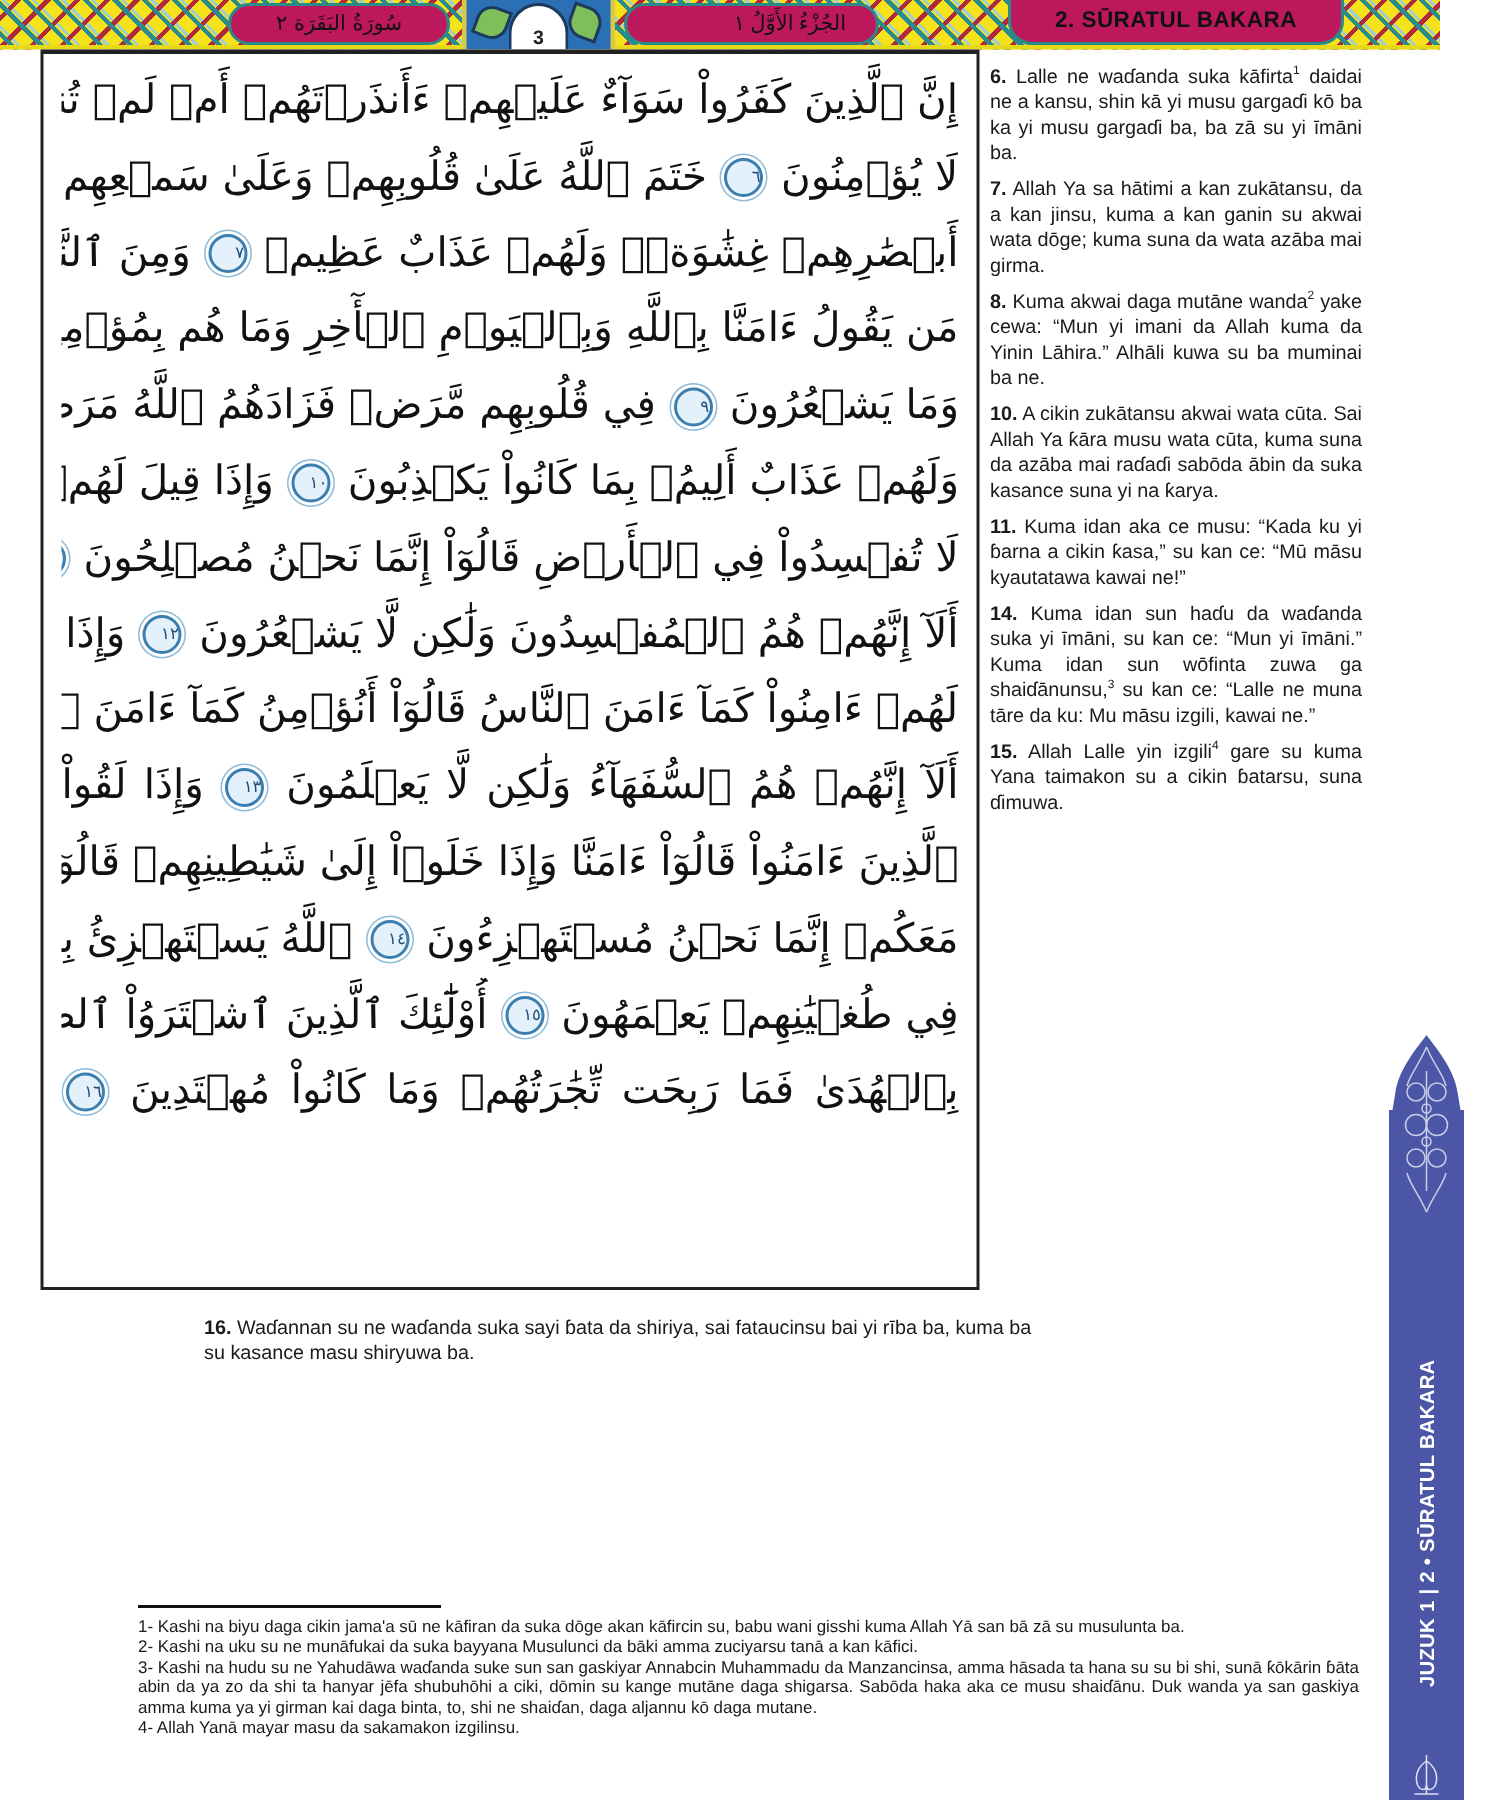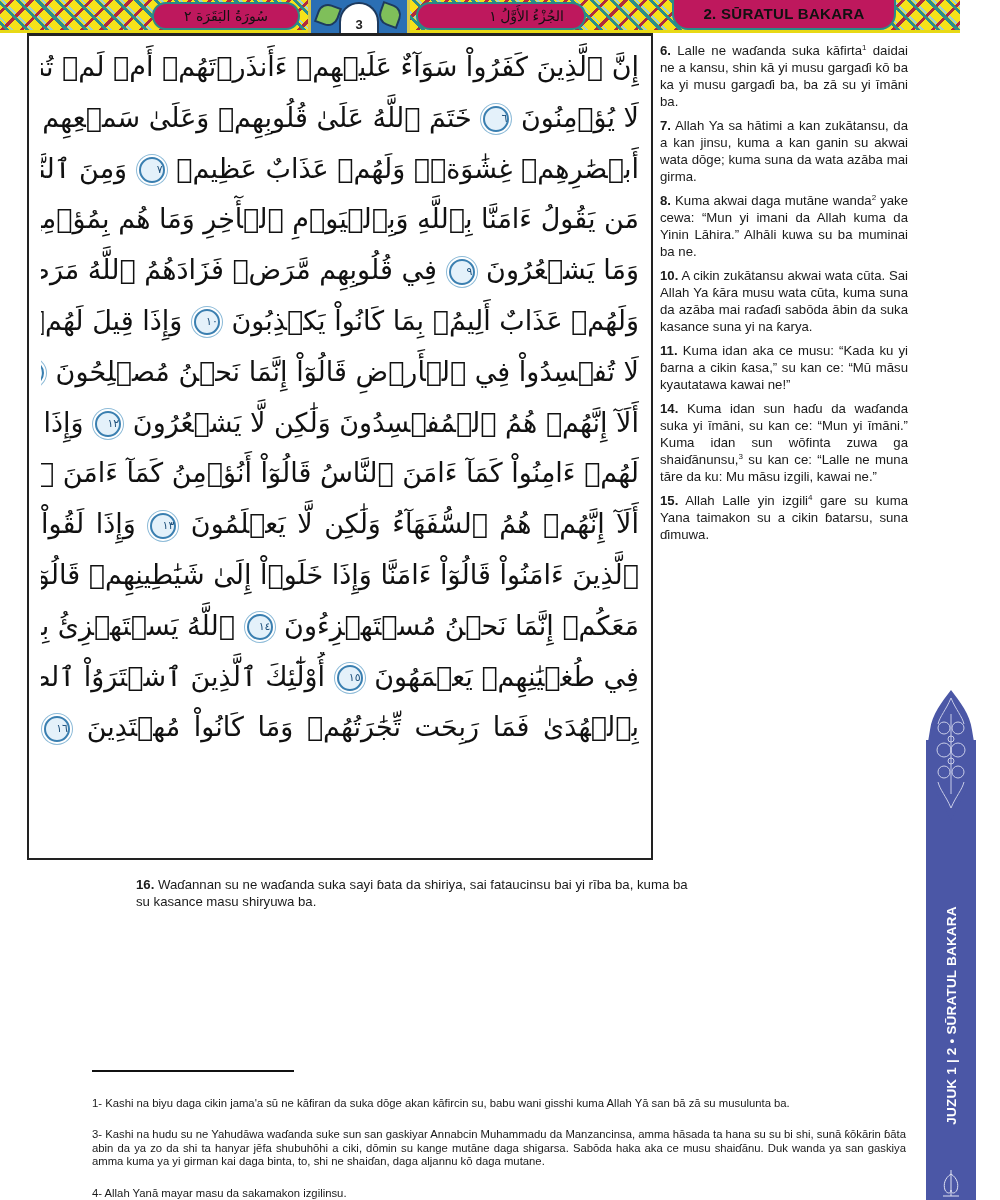--- a/index.html
+++ b/index.html
@@ -78,21 +78,21 @@
     position: absolute; left: 88px; top: 876px; width: 560px;
     font-size: 13.2px; line-height: 17px; color: #1a1a1a; margin-left: 48px;
   }
 
   
   .fn-rule { position: absolute; left: 92px; top: 1070px; width: 202px; height: 2px; background: #111; }
   .footnotes {
     position: absolute; left: 92px; top: 1079px; width: 814px;
     font-size: 11.3px; line-height: 13.4px; color: #1a1a1a;
   }
-  .footnote { text-align: justify; margin-top: 18px; }
+  .footnote { text-align: justify; }
 
   
   .side-tab {
     position: absolute; left: 926px; top: 740px; width: 50px; height: 460px; background: #4b57a6;
   }
   .side-ornament {
     position: absolute; left: 926px; top: 690px; width: 50px; height: 130px;
   }
   .side-tab-label {
     position: absolute; left: 926px; top: 880px; width: 50px; height: 270px;
@@ -142,20 +142,21 @@
   <p class="tr-verse"><b>11.</b> <span>Kuma idan aka ce musu: “Kada ku yi ɓarna a cikin ƙasa,” su kan ce: “Mū māsu kyautatawa kawai ne!”</span></p>
   <p class="tr-verse"><b>14.</b> <span>Kuma idan sun haɗu da waɗanda suka yi īmāni, su kan ce: “Mun yi īmāni.” Kuma idan sun wōfinta zuwa ga shaiɗānunsu,</span><sup>3</sup><span> su kan ce: “Lalle ne muna tāre da ku: Mu māsu izgili, kawai ne.”</span></p>
   <p class="tr-verse"><b>15.</b> <span>Allah Lalle yin izgili</span><sup>4</sup><span> gare su kuma Yana taimakon su a cikin ɓatarsu, suna ɗimuwa.</span></p>
 </div>
 
 <p class="verse-16"><b>16.</b> <span>Waɗannan su ne waɗanda suka sayi ɓata da shiriya, sai fataucinsu bai yi rība ba, kuma ba su kasance masu shiryuwa ba.</span></p>
 
 <div class="fn-rule"></div>
 <div class="footnotes">
   <p class="footnote">1- Kashi na biyu daga cikin jama'a sū ne kāfiran da suka dōge akan kāfircin su, babu wani gisshi kuma Allah Yā san bā zā su musulunta ba.</p>
+  <p class="footnote">2- Kashi na uku su ne munāfukai da suka bayyana Musulunci da bāki amma zuciyarsu tanā a kan kāfici.</p>
   <p class="footnote">3- Kashi na hudu su ne Yahudāwa waɗanda suke sun san gaskiyar Annabcin Muhammadu da Manzancinsa, amma hāsada ta hana su su bi shi, sunā ƙōkārin ɓāta abin da ya zo da shi ta hanyar jēfa shubuhōhi a ciki, dōmin su kange mutāne daga shigarsa. Sabōda haka aka ce musu shaiɗānu. Duk wanda ya san gaskiya amma kuma ya yi girman kai daga binta, to, shi ne shaiɗan, daga aljannu kō daga mutane.</p>
   <p class="footnote">4- Allah Yanā mayar masu da sakamakon izgilinsu.</p>
 </div>
 
 <div class="side-tab"></div>
 <svg class="side-ornament" viewBox="0 0 50 130">
   <path d="M25 0 C34 12 44 24 46 40 L48 52 L48 86 C42 98 34 112 25 130 C16 112 8 98 2 86 L2 52 L4 40 C6 24 16 12 25 0 Z" fill="#4b57a6"></path>
   <g fill="none" stroke="#c9cde8" stroke-width="1">
     <circle cx="18" cy="38" r="6"></circle>
       <circle cx="32" cy="38" r="6"></circle>

